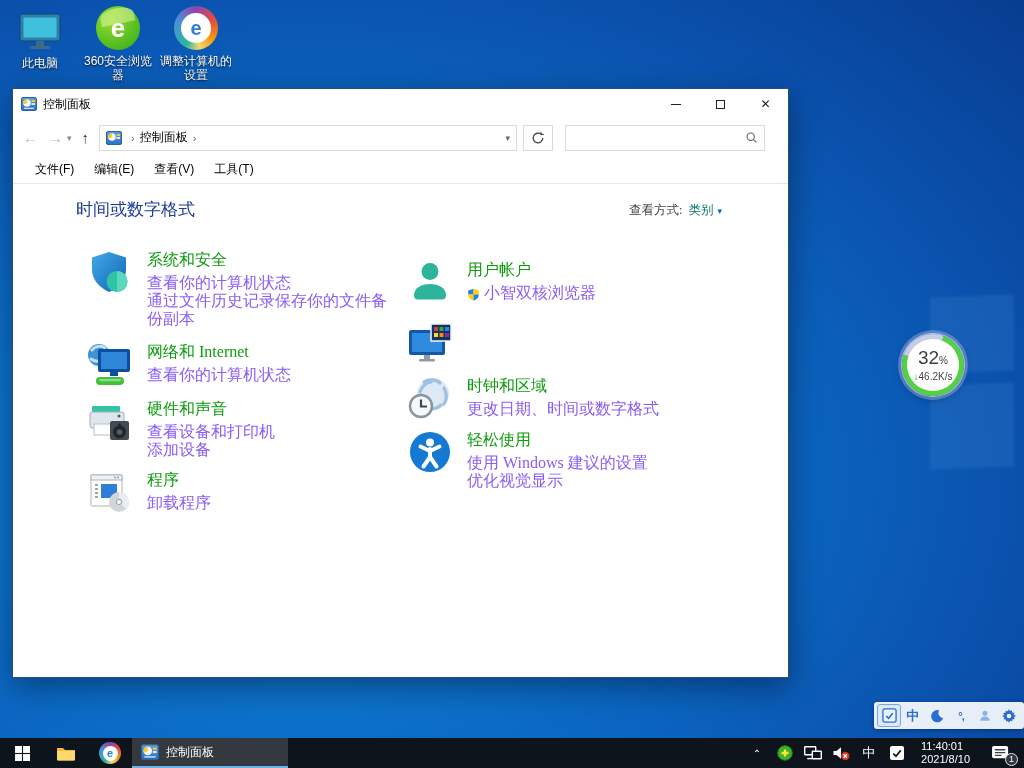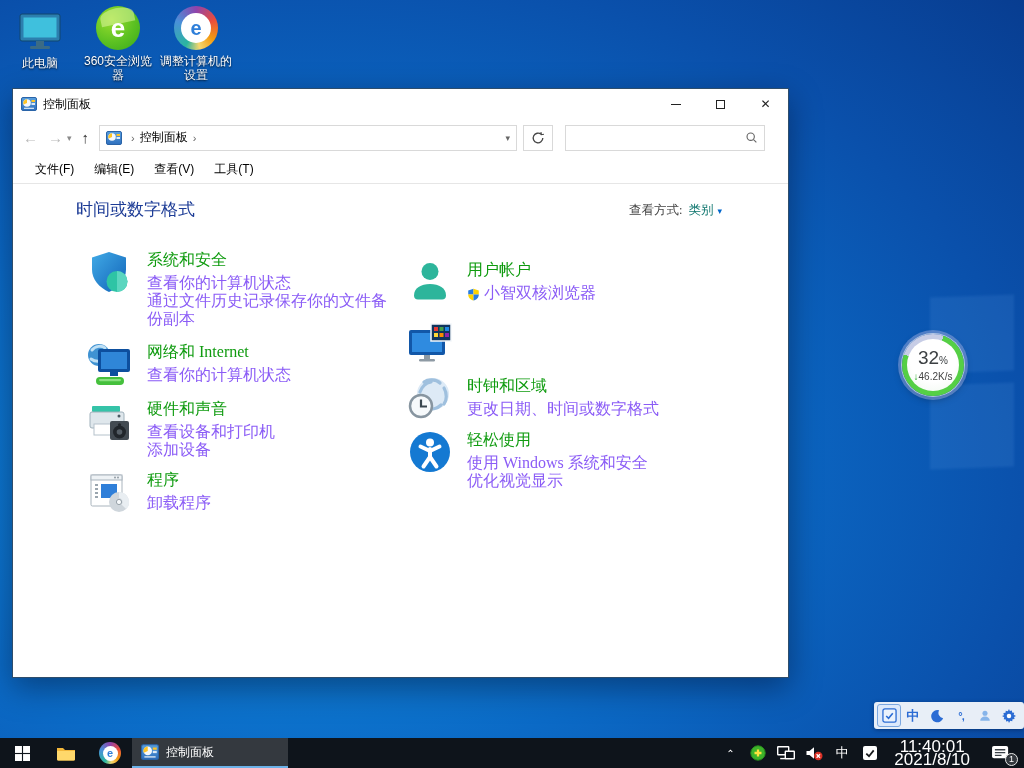--- a/index.html
+++ b/index.html
@@ -97,21 +97,21 @@
 
   
   .taskbar { position:absolute; left:0; top:738px; width:1024px; height:30px; background:#0e141b; display:flex; align-items:stretch; }
   .tbtn { width:44px; display:flex; align-items:center; justify-content:center; cursor:pointer; }
   .task-active { width:156px; background:rgba(255,255,255,.16); border-bottom:2px solid #6cb2e8; display:flex; align-items:center; padding:0 9px; gap:7px; cursor:pointer; }
   .task-active .tlabel { color:#fff; font-size:12px; }
   .tray { margin-left:auto; display:flex; align-items:center; gap:4px; padding-right:4px; }
   .trayicn { width:24px; height:30px; display:flex; align-items:center; justify-content:center; cursor:pointer; }
   .tray-chev { color:#fff; font-size:10px; }
   .tray-zh { color:#fff; font-size:13px; }
-  .clockblk { color:#fff; font-size:17px; line-height:13px; text-align:center; padding:0 8px; cursor:default; }
+  .clockblk { color:#fff; font-size:11px; line-height:13px; text-align:left; padding:0 8px; cursor:default; }
   .notif { position:relative; width:38px; height:30px; display:flex; align-items:center; justify-content:center; cursor:pointer; }
   .notif .badge { position:absolute; right:2px; bottom:2px; width:13px; height:13px; border-radius:50%;
     background:#33383e; border:1px solid #e8e8e8; color:#fff; font-size:9px; line-height:11px; text-align:center; }
 </style>
 </head>
 <body>
 
 <div class="desktop">
   <div class="logo-pane pane1"></div>
   <div class="logo-pane pane2"></div>
@@ -389,21 +389,21 @@
                 <g stroke="#fff" stroke-width="4" stroke-linecap="round" fill="none">
                   <path d="M24 21v8"></path>
                   <path d="M24 23l-9.5-4.5M24 23l9.5-4.5"></path>
                   <path d="M24 29l-6.5 9.5M24 29l6.5 9.5"></path>
                 </g>
               </svg>
             </div>
             <div>
               <div class="cat-title">轻松使用</div>
               <div class="cat-link">
-                <span>使用 Windows 系统和安全</span>
+                <span>使用 Windows 建议的设置</span>
               </div>
               <div class="cat-link">
                 <span>优化视觉显示</span>
               </div>
             </div>
           </div>
         </div>
     </div>
   </div>
 

